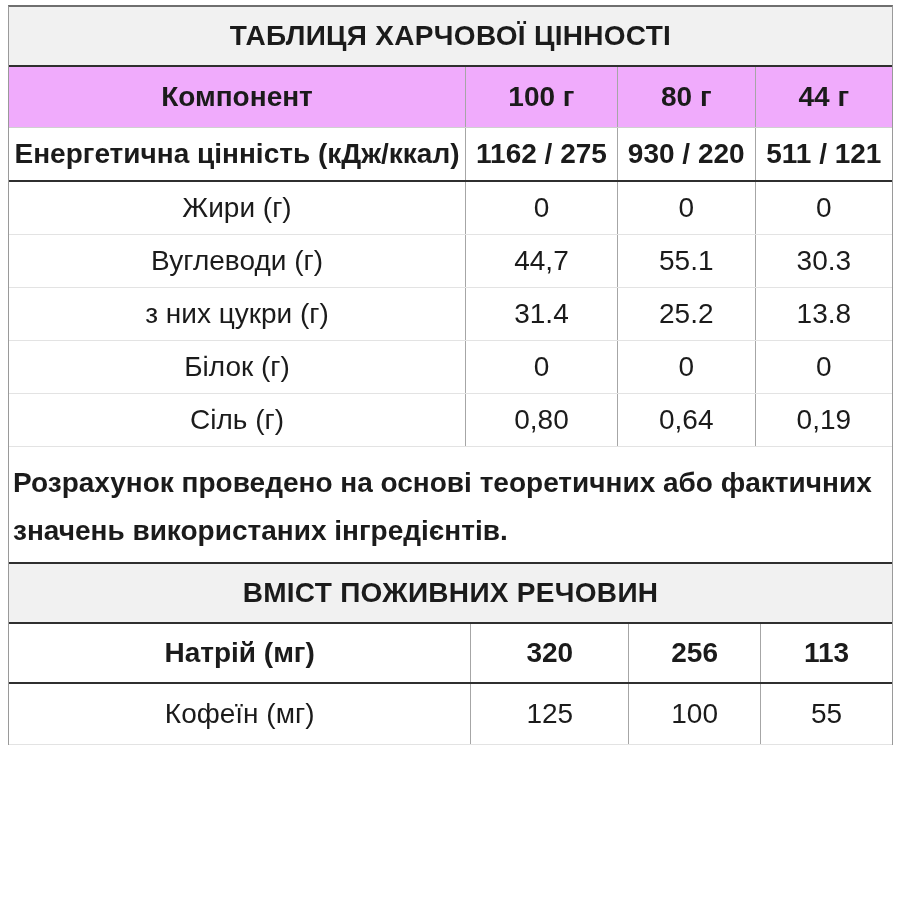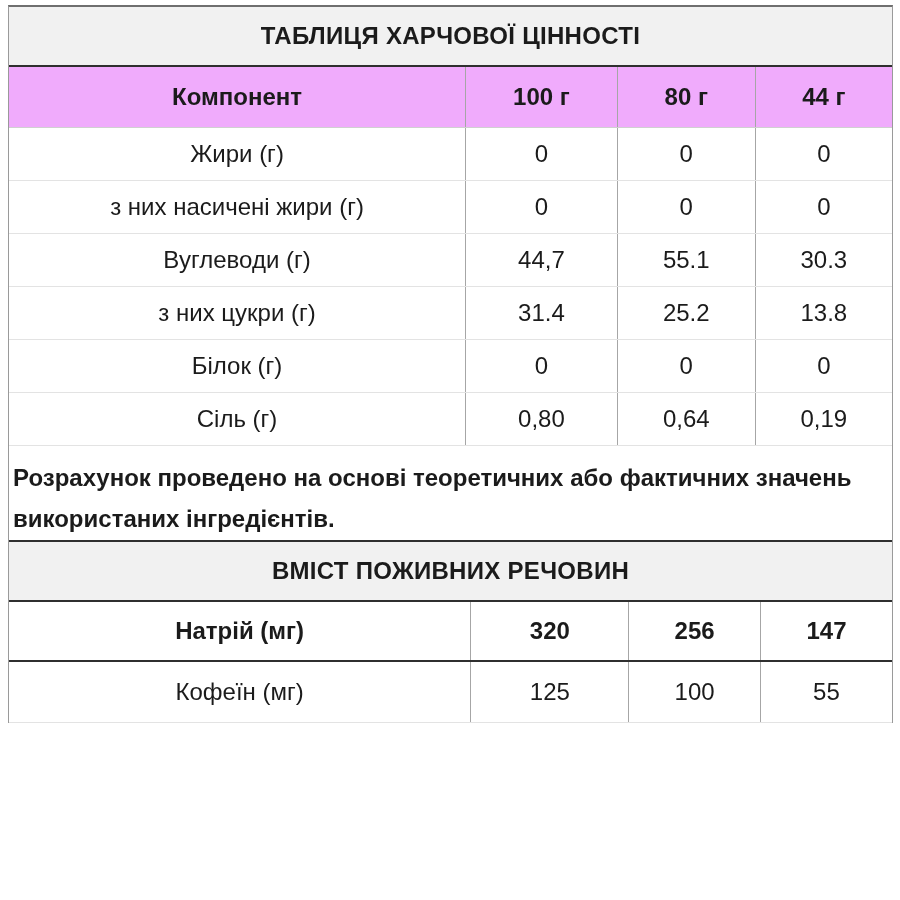--- a/index.html
+++ b/index.html
@@ -17,21 +17,21 @@
     border-top: 2px solid #6f6f6f;
     border-left: 1px solid #9a9a9a;
     border-right: 1px solid #9a9a9a;
   }
   table {
     width: 100%;
     border-collapse: collapse;
     table-layout: fixed;
   }
   td, th {
-    font-size: 24px;
+    font-size: 28px;
     text-align: center;
     vertical-align: middle;
     padding: 0 4px;
     color: #1b1b1b;
     overflow: hidden;
   }
   
   tr.grid-row td + td,
   tr.grid-row th + th {
     border-left: 1px solid #a6a6a6;
@@ -64,21 +64,21 @@
     border-bottom: 1px solid #e3e3e3;
     text-align: center;
   }
   
   table.t2 tr.primary-row td { height: 58px; }
   table.t2 tr.data-row td { height: 60px; }
   
   td.note-cell {
     font-weight: bold;
     text-align: left;
-    padding: 12px 10px 0 4px;
+    padding: 12px 10px 8px 4px;
     line-height: 1.7;
     border-bottom: 2px solid #2f2f2f;
     height: auto;
     margin-left: 44px;
   }
 </style>
 </head>
 <body>
 
 <div class="sheet">
@@ -93,28 +93,28 @@
     <tbody>
         <tr>
       <td colspan="4" class="title-cell">ТАБЛИЦЯ ХАРЧОВОЇ ЦІННОСТІ</td>
     </tr>
     <tr class="header-row grid-row">
       <th>Компонент</th>
       <th>100 г</th>
       <th>80 г</th>
       <th>44 г</th>
     </tr>
+    <tr class="primary-row grid-row">
+      <td>Енергетична цінність (кДж/ккал)</td>
+      <td>1162 / 275</td>
+      <td>930 / 220</td>
+      <td>511 / 121</td>
+    </tr>
     <tr class="data-row grid-row">
       <td>Жири (г)</td>
-      <td>0</td>
-      <td>0</td>
-      <td>0</td>
-    </tr>
-    <tr class="data-row grid-row">
-      <td>з них насичені жири (г)</td>
       <td>0</td>
       <td>0</td>
       <td>0</td>
     </tr>
     <tr class="data-row grid-row">
       <td>Вуглеводи (г)</td>
       <td>44,7</td>
       <td>55.1</td>
       <td>30.3</td>
     </tr>
@@ -150,21 +150,21 @@
         <col style="width:14.9%">
     </colgroup>
     <tbody>
         <tr>
       <td colspan="4" class="title-cell">ВМІСТ ПОЖИВНИХ РЕЧОВИН</td>
     </tr>
     <tr class="primary-row grid-row">
       <td>Натрій (мг)</td>
       <td>320</td>
       <td>256</td>
-      <td>147</td>
+      <td>113</td>
     </tr>
     <tr class="data-row grid-row">
       <td>Кофеїн (мг)</td>
       <td>125</td>
       <td>100</td>
       <td>55</td>
     </tr>
   </tbody>
     </table>
 

